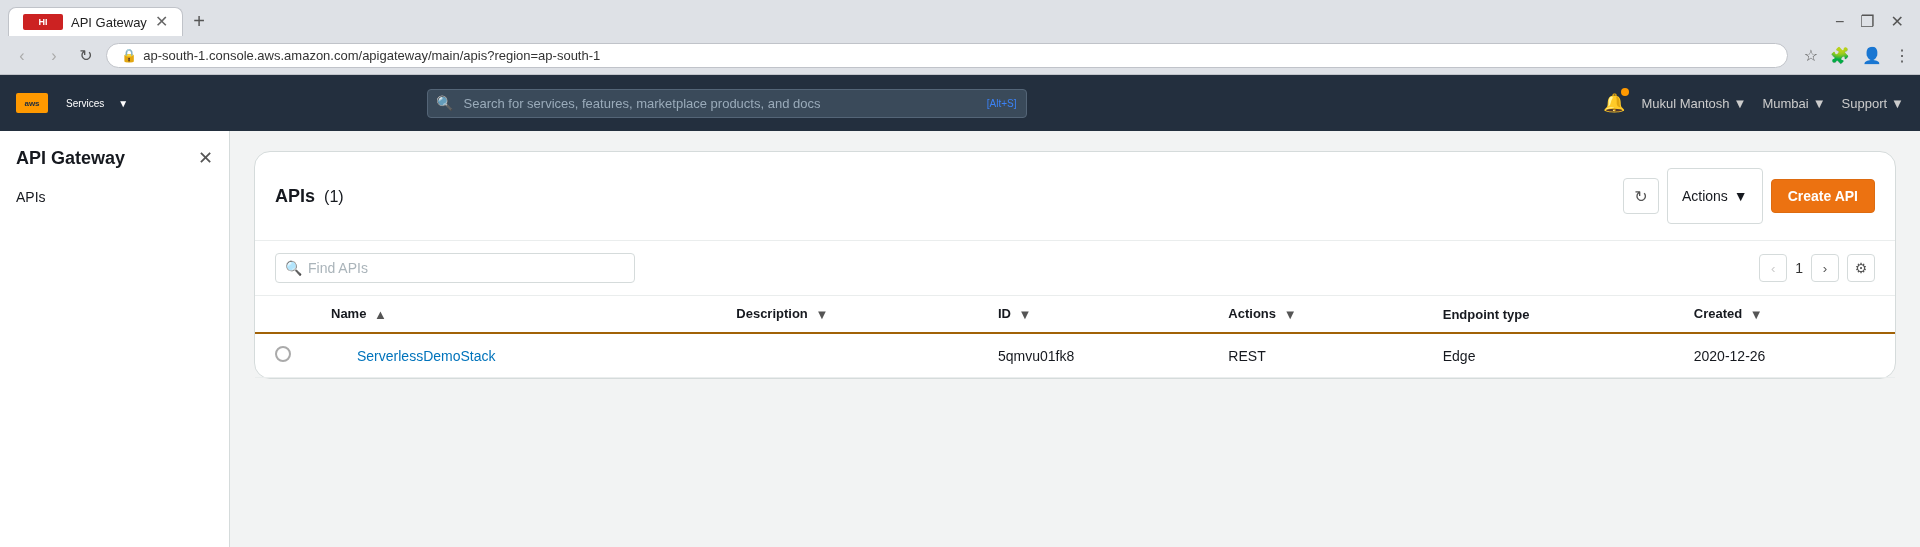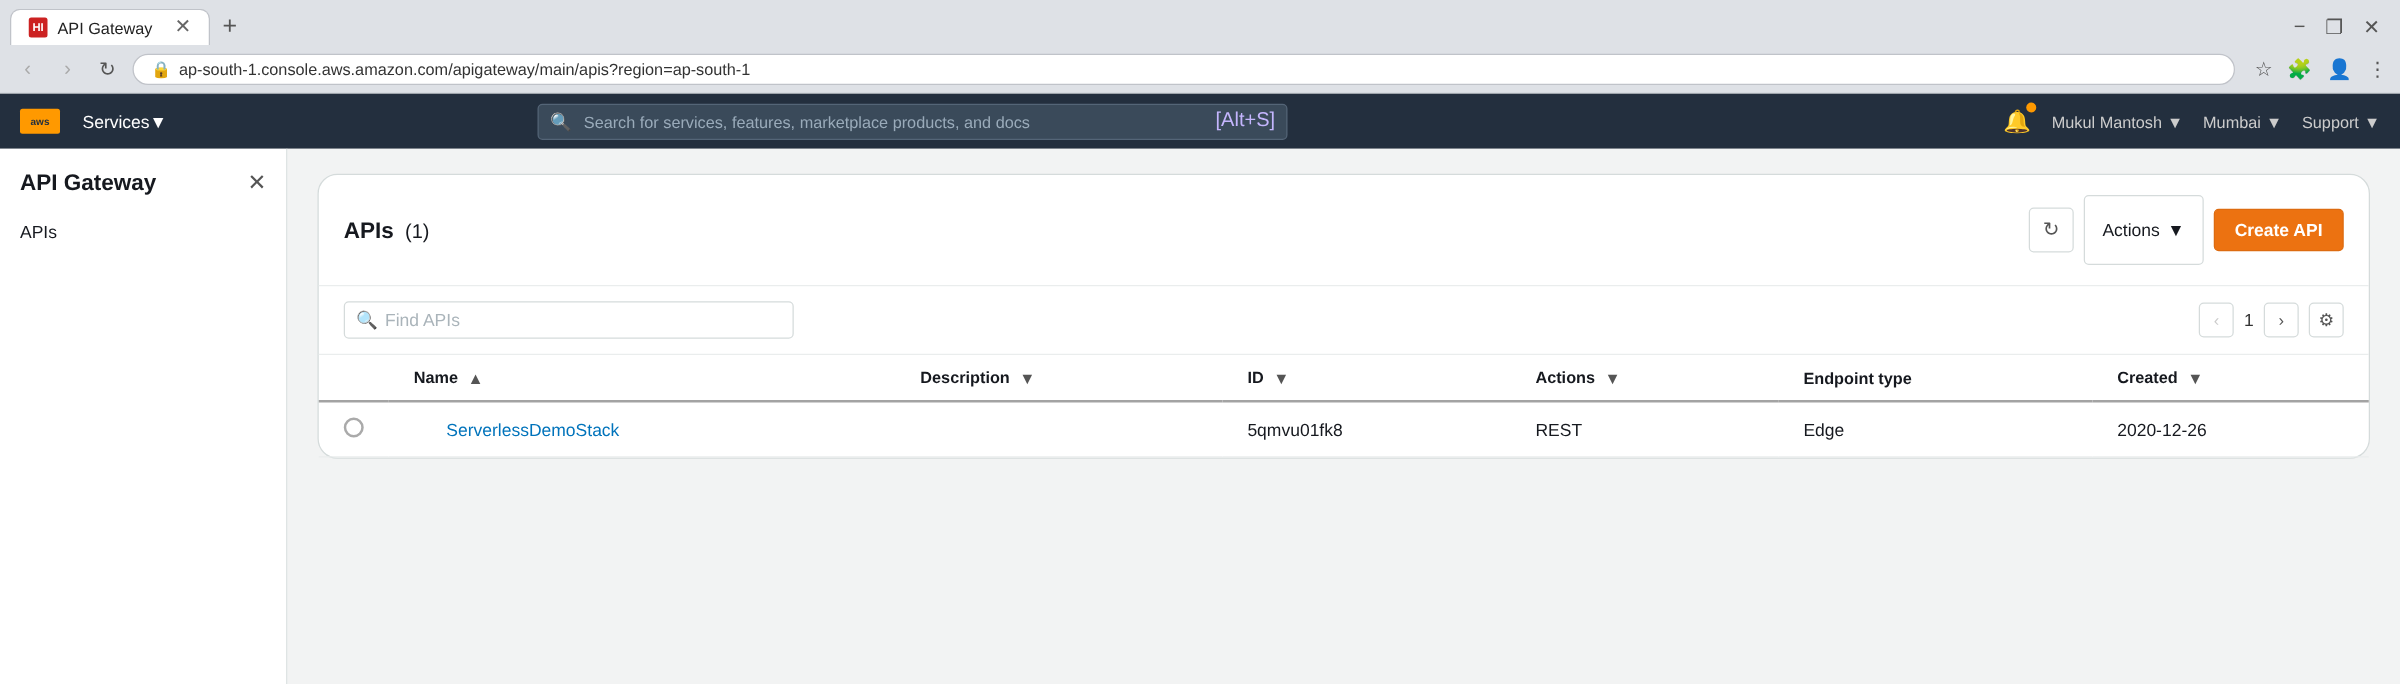--- a/index.html
+++ b/index.html
@@ -24,21 +24,21 @@
       display: flex;
       align-items: center;
       gap: 8px;
       font-size: 13px;
       color: #222;
       min-width: 160px;
       border: 1px solid #c0c3c9;
       border-bottom: none;
     }
     .tab-favicon {
-      width: 15px;
+      width: 40px;
       height: 16px;
       background: #cc2222;
       border-radius: 2px;
       display: flex;
       align-items: center;
       justify-content: center;
       color: white;
       font-size: 9px;
       font-weight: bold;
       flex-shrink: 0;
@@ -101,21 +101,21 @@
       display: flex;
       align-items: center;
       gap: 12px;
       padding-left: 8px;
     }
     .addr-icon { color: #555; font-size: 16px; cursor: pointer; }
 
     
     .aws-nav {
       background: #232f3e;
-      height: 44px;
+      height: 56px;
       display: flex;
       align-items: center;
       padding: 0 16px;
       gap: 0;
     }
     .aws-logo {
       display: flex;
       align-items: center;
       margin-right: 8px;
     }
@@ -129,24 +129,24 @@
       justify-content: center;
       font-size: 8px;
       font-weight: bold;
       color: #232f3e;
     }
     .services-btn {
       color: #fff;
       background: none;
       border: none;
       cursor: pointer;
-      font-size: 14px;
-      display: flex;
-      align-items: center;
-      gap: 0;
+      font-size: 10px;
+      display: flex;
+      align-items: center;
+      gap: 14px;
       padding: 0 10px;
       height: 40px;
     }
     .search-bar {
       flex: 1;
       max-width: 600px;
       margin: 0 auto;
       position: relative;
     }
     .search-bar input {
@@ -165,22 +165,22 @@
       left: 10px;
       top: 50%;
       transform: translateY(-50%);
       color: #9aabba;
     }
     .search-shortcut {
       position: absolute;
       right: 10px;
       top: 50%;
       transform: translateY(-50%);
-      color: #c4b5fd;
-      font-size: 16px;
+      color: #3b82f6;
+      font-size: 10px;
       padding-left: 16px;
     }
     .nav-right {
       display: flex;
       align-items: center;
       gap: 16px;
       margin-left: auto;
     }
     .nav-right-item {
       color: #ccc;
@@ -372,21 +372,21 @@
     .api-table {
       width: 100%;
       border-collapse: collapse;
     }
     .api-table th {
       padding: 10px 20px;
       text-align: left;
       font-size: 13px;
       font-weight: 700;
       color: #16191f;
-      border-bottom: 2px solid #a3a3a3;
+      border-bottom: 2px solid #a16207;
       white-space: nowrap;
     }
     .api-table td {
       padding: 12px 20px;
       font-size: 14px;
       color: #16191f;
       border-bottom: 1px solid #eaeded;
     }
     .col-check { width: 40px; }
     .sort-icon { display: inline-flex; align-items: center; margin-left: 4px; color: #555; vertical-align: middle; }

